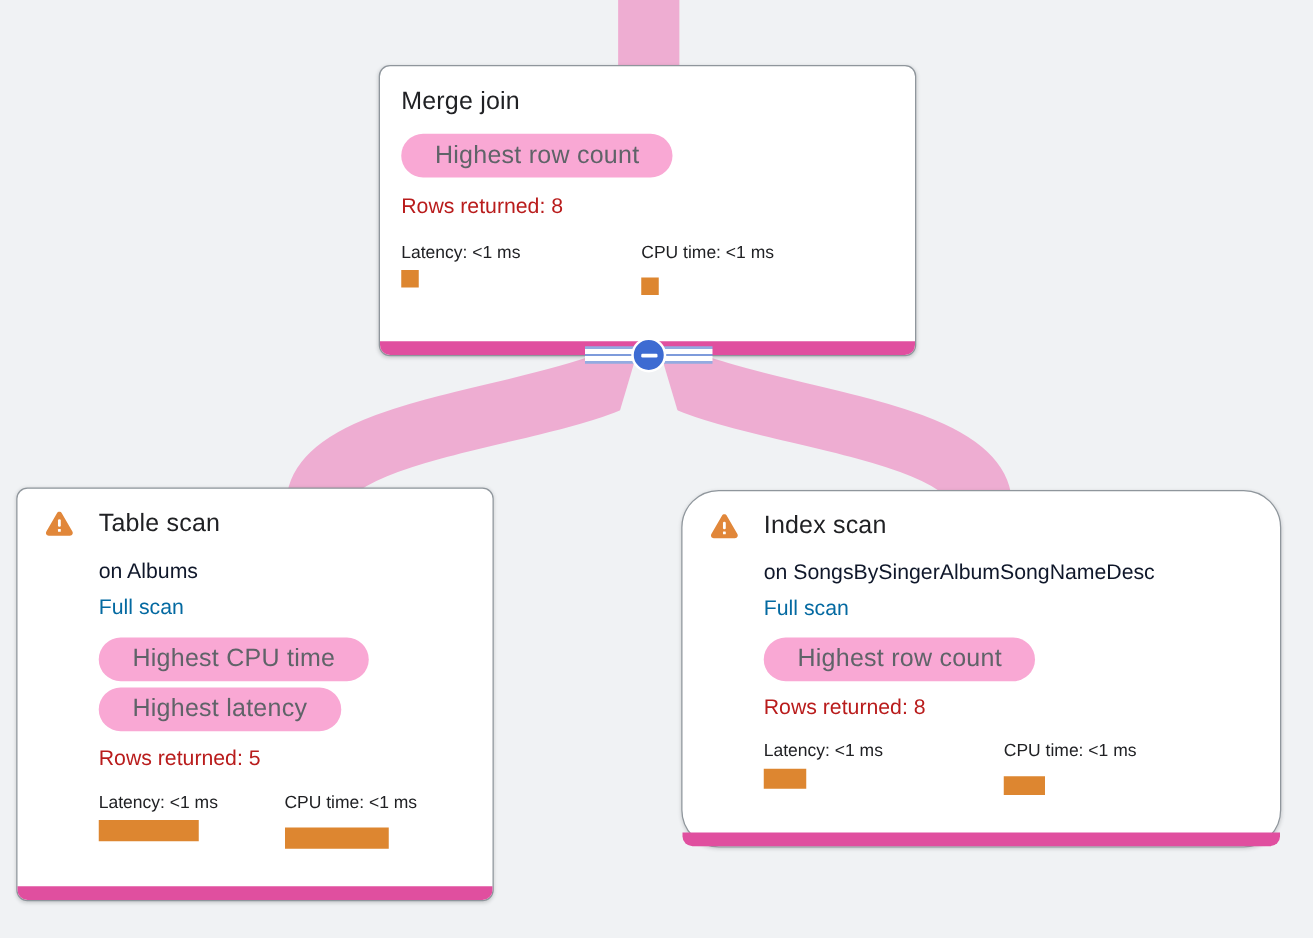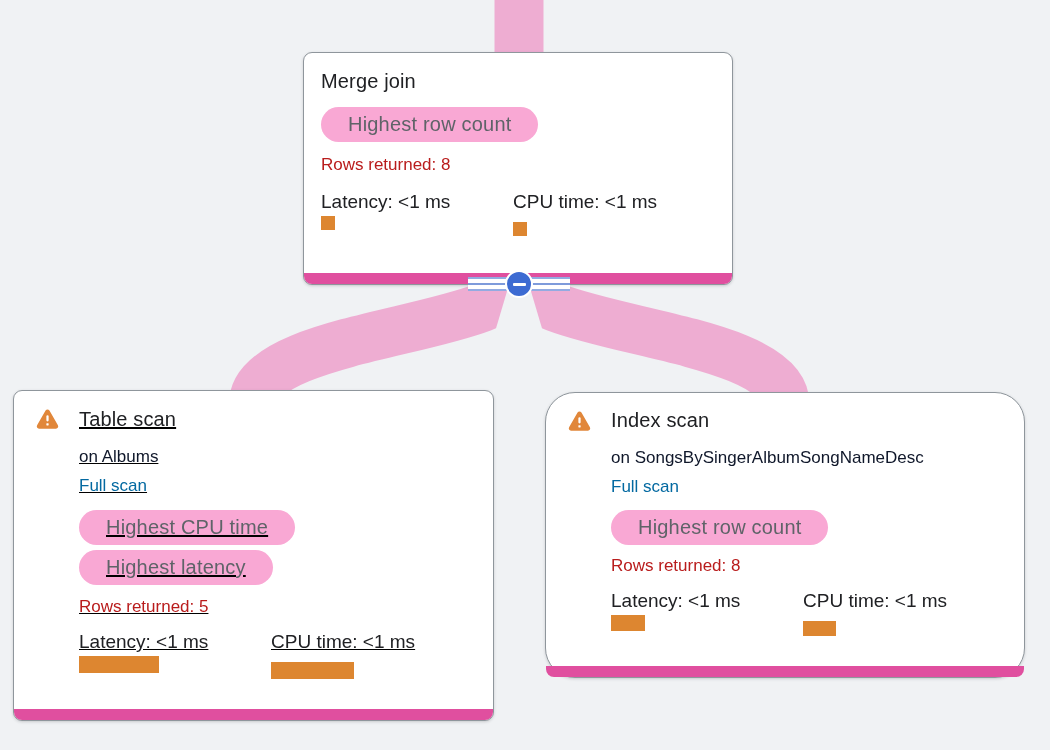--- a/index.html
+++ b/index.html
@@ -21,21 +21,21 @@
   .card {
     position: absolute;
     background: #ffffff;
     border: 1px solid #8f969c;
     border-radius: 9px;
     box-sizing: border-box;
     box-shadow: 0 1px 3px rgba(60,64,67,.22);
     z-index: 2;
   }
   .card-merge { left: 303px; top: 52px;  width: 430px; height: 233px; }
-  .card-table { left: 13px;  top: 390px; width: 481px; height: 331px; text-decoration: underline; }
+  .card-table { left: 13px;  top: 390px; width: 382px; height: 331px; }
   .card-index { left: 545px; top: 392px; width: 480px; height: 286px; border-radius: 30px; }
 
   .accent {
     position: absolute; left: 0; right: 0; bottom: 0; height: 11px;
     background: #e04f9f;
     border-radius: 0 0 8px 8px;
   }
 
   .card-inner { position: relative; padding: 15px 18px 0 18px; }
   .with-icon .card-inner { padding-left: 65px; }
@@ -58,21 +58,21 @@
     padding: 0 27px; border-radius: 18px;
   }
   .badge + .badge { margin-top: 5px; }
   .mt13 { margin-top: 13px; } .mt12 { margin-top: 12px; } .mt11 { margin-top: 11px; }
   .mt10 { margin-top: 10px; }
 
   .rows { font-size: 17px; color: #b91c1c; line-height: 22px; }
 
   .metrics { display: flex; }
   .metric  { width: 192px; }
-  .metric-label { font-size: 19px; color: #202124; line-height: 21px; }
+  .metric-label { font-size: 14px; color: #202124; line-height: 21px; }
   .bar { background: #dd8630; margin-top: 4px; }
   .bar.offset { margin-top: 10px; }
 
   .sq-14 { width: 14px; height: 14px; }
   .bar-80 { width: 80px; height: 17px; }
   .bar-83 { width: 83px; height: 17px; }
   .bar-34 { width: 34px; height: 16px; }
   .bar-33 { width: 33px; height: 15px; }
 
   

